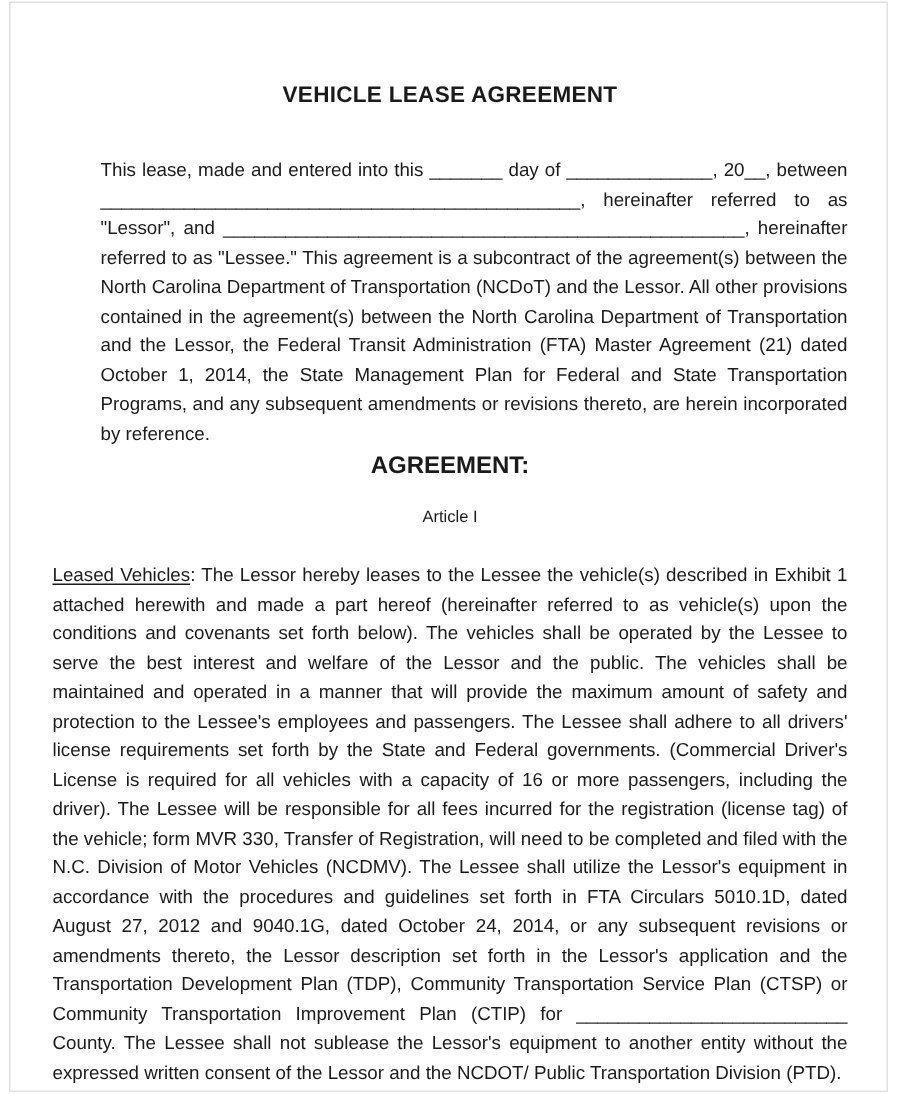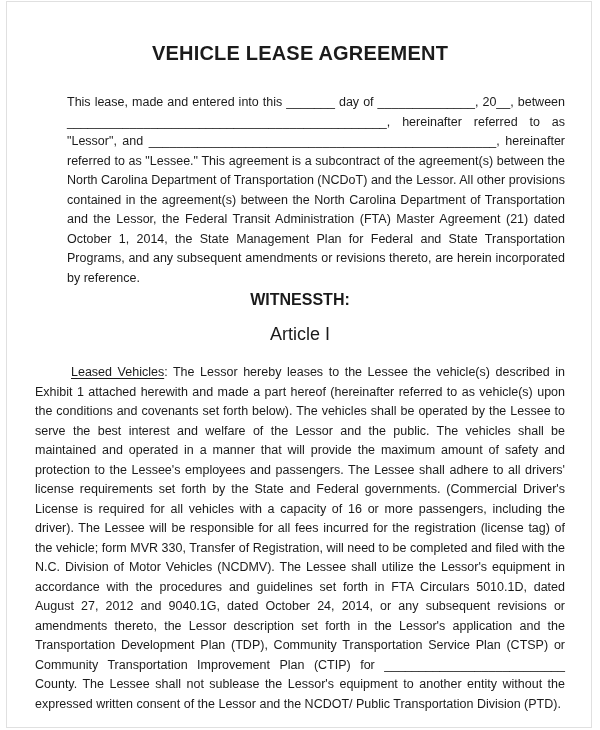--- a/index.html
+++ b/index.html
@@ -26,22 +26,22 @@
     pointer-events: none;
   }
   .doc {
     position: absolute;
     top: 0;
     left: 35px;
     right: 35px;
   }
   .title {
     margin: 0;
-    padding-top: 40px;
-    font-size: 20px;
+    padding-top: 51px;
+    font-size: 15px;
     font-weight: bold;
     line-height: 26px;
     text-align: center;
     letter-spacing: 0.2px;
   }
   .body-text {
     font-size: 12.5px;
     line-height: 19.5px;
     text-align: justify;
     overflow-wrap: break-word;
@@ -54,41 +54,40 @@
   }
   .heading {
     margin: 2px 0 14px 0;
     font-size: 16px;
     font-weight: bold;
     line-height: 20px;
     text-align: center;
   }
   .subheading {
     margin: 0 0 19px 0;
-    font-size: 18px;
+    font-size: 11px;
     font-weight: normal;
     line-height: 20px;
     text-align: center;
   }
   .underline {
     text-decoration: underline;
     text-underline-offset: 2px;
-    margin-left: 36px;
   }
 </style>
 </head>
 <body>
 
 <div class="page-border"></div>
 
 <div class="doc">
 
   <h1 class="title">VEHICLE LEASE AGREEMENT</h1>
 
   <p class="body-text opening">This lease, made and entered into this _______ day of ______________, 20__, between ______________________________________________, hereinafter referred to as "Lessor", and __________________________________________________, hereinafter referred to as "Lessee."  This agreement is a subcontract of the agreement(s) between the North Carolina Department of Transportation (NCDoT) and the Lessor.  All other provisions contained in the agreement(s) between the North Carolina Department of Transportation and the Lessor, the Federal Transit Administration (FTA) Master Agreement (21) dated October 1, 2014, the State Management Plan for Federal and State Transportation Programs, and any subsequent amendments or revisions thereto, are herein incorporated by reference.</p>
 
-  <div class="heading">WITNESSTH:</div>
+  <div class="heading">AGREEMENT:</div>
 
   <div class="subheading">Article I</div>
 
   <p class="body-text"><span class="underline">Leased Vehicles</span><span>:  The Lessor hereby leases to the Lessee the vehicle(s) described in Exhibit 1 attached herewith and made a part hereof (hereinafter referred to as vehicle(s) upon the conditions and covenants set forth below).  The vehicles shall be operated by the Lessee to serve the best interest and welfare of the Lessor and the public.  The vehicles shall be maintained and operated in a manner that will provide the maximum amount of safety and protection to the Lessee's employees and passengers.  The Lessee shall adhere to all drivers' license requirements set forth by the State and Federal governments.  (Commercial Driver's License is required for all vehicles with a capacity of 16 or more passengers, including the driver).  The Lessee will be responsible for all fees incurred for the registration (license tag) of the vehicle; form MVR 330, Transfer of Registration, will need to be completed and filed with the N.C. Division of Motor Vehicles (NCDMV).  The Lessee shall utilize the Lessor's equipment in accordance with the procedures and guidelines set forth in FTA Circulars 5010.1D, dated August 27, 2012 and 9040.1G, dated October 24, 2014, or any subsequent revisions or amendments thereto, the Lessor description set forth in the Lessor's application and the Transportation Development Plan (TDP), Community Transportation Service Plan (CTSP) or Community Transportation Improvement Plan (CTIP) for __________________________ County.  The Lessee shall not sublease the Lessor's equipment to another entity without the expressed written consent of the Lessor and the NCDOT/ Public Transportation Division (PTD).</span></p>
 
 </div>
 
 </body></html>

